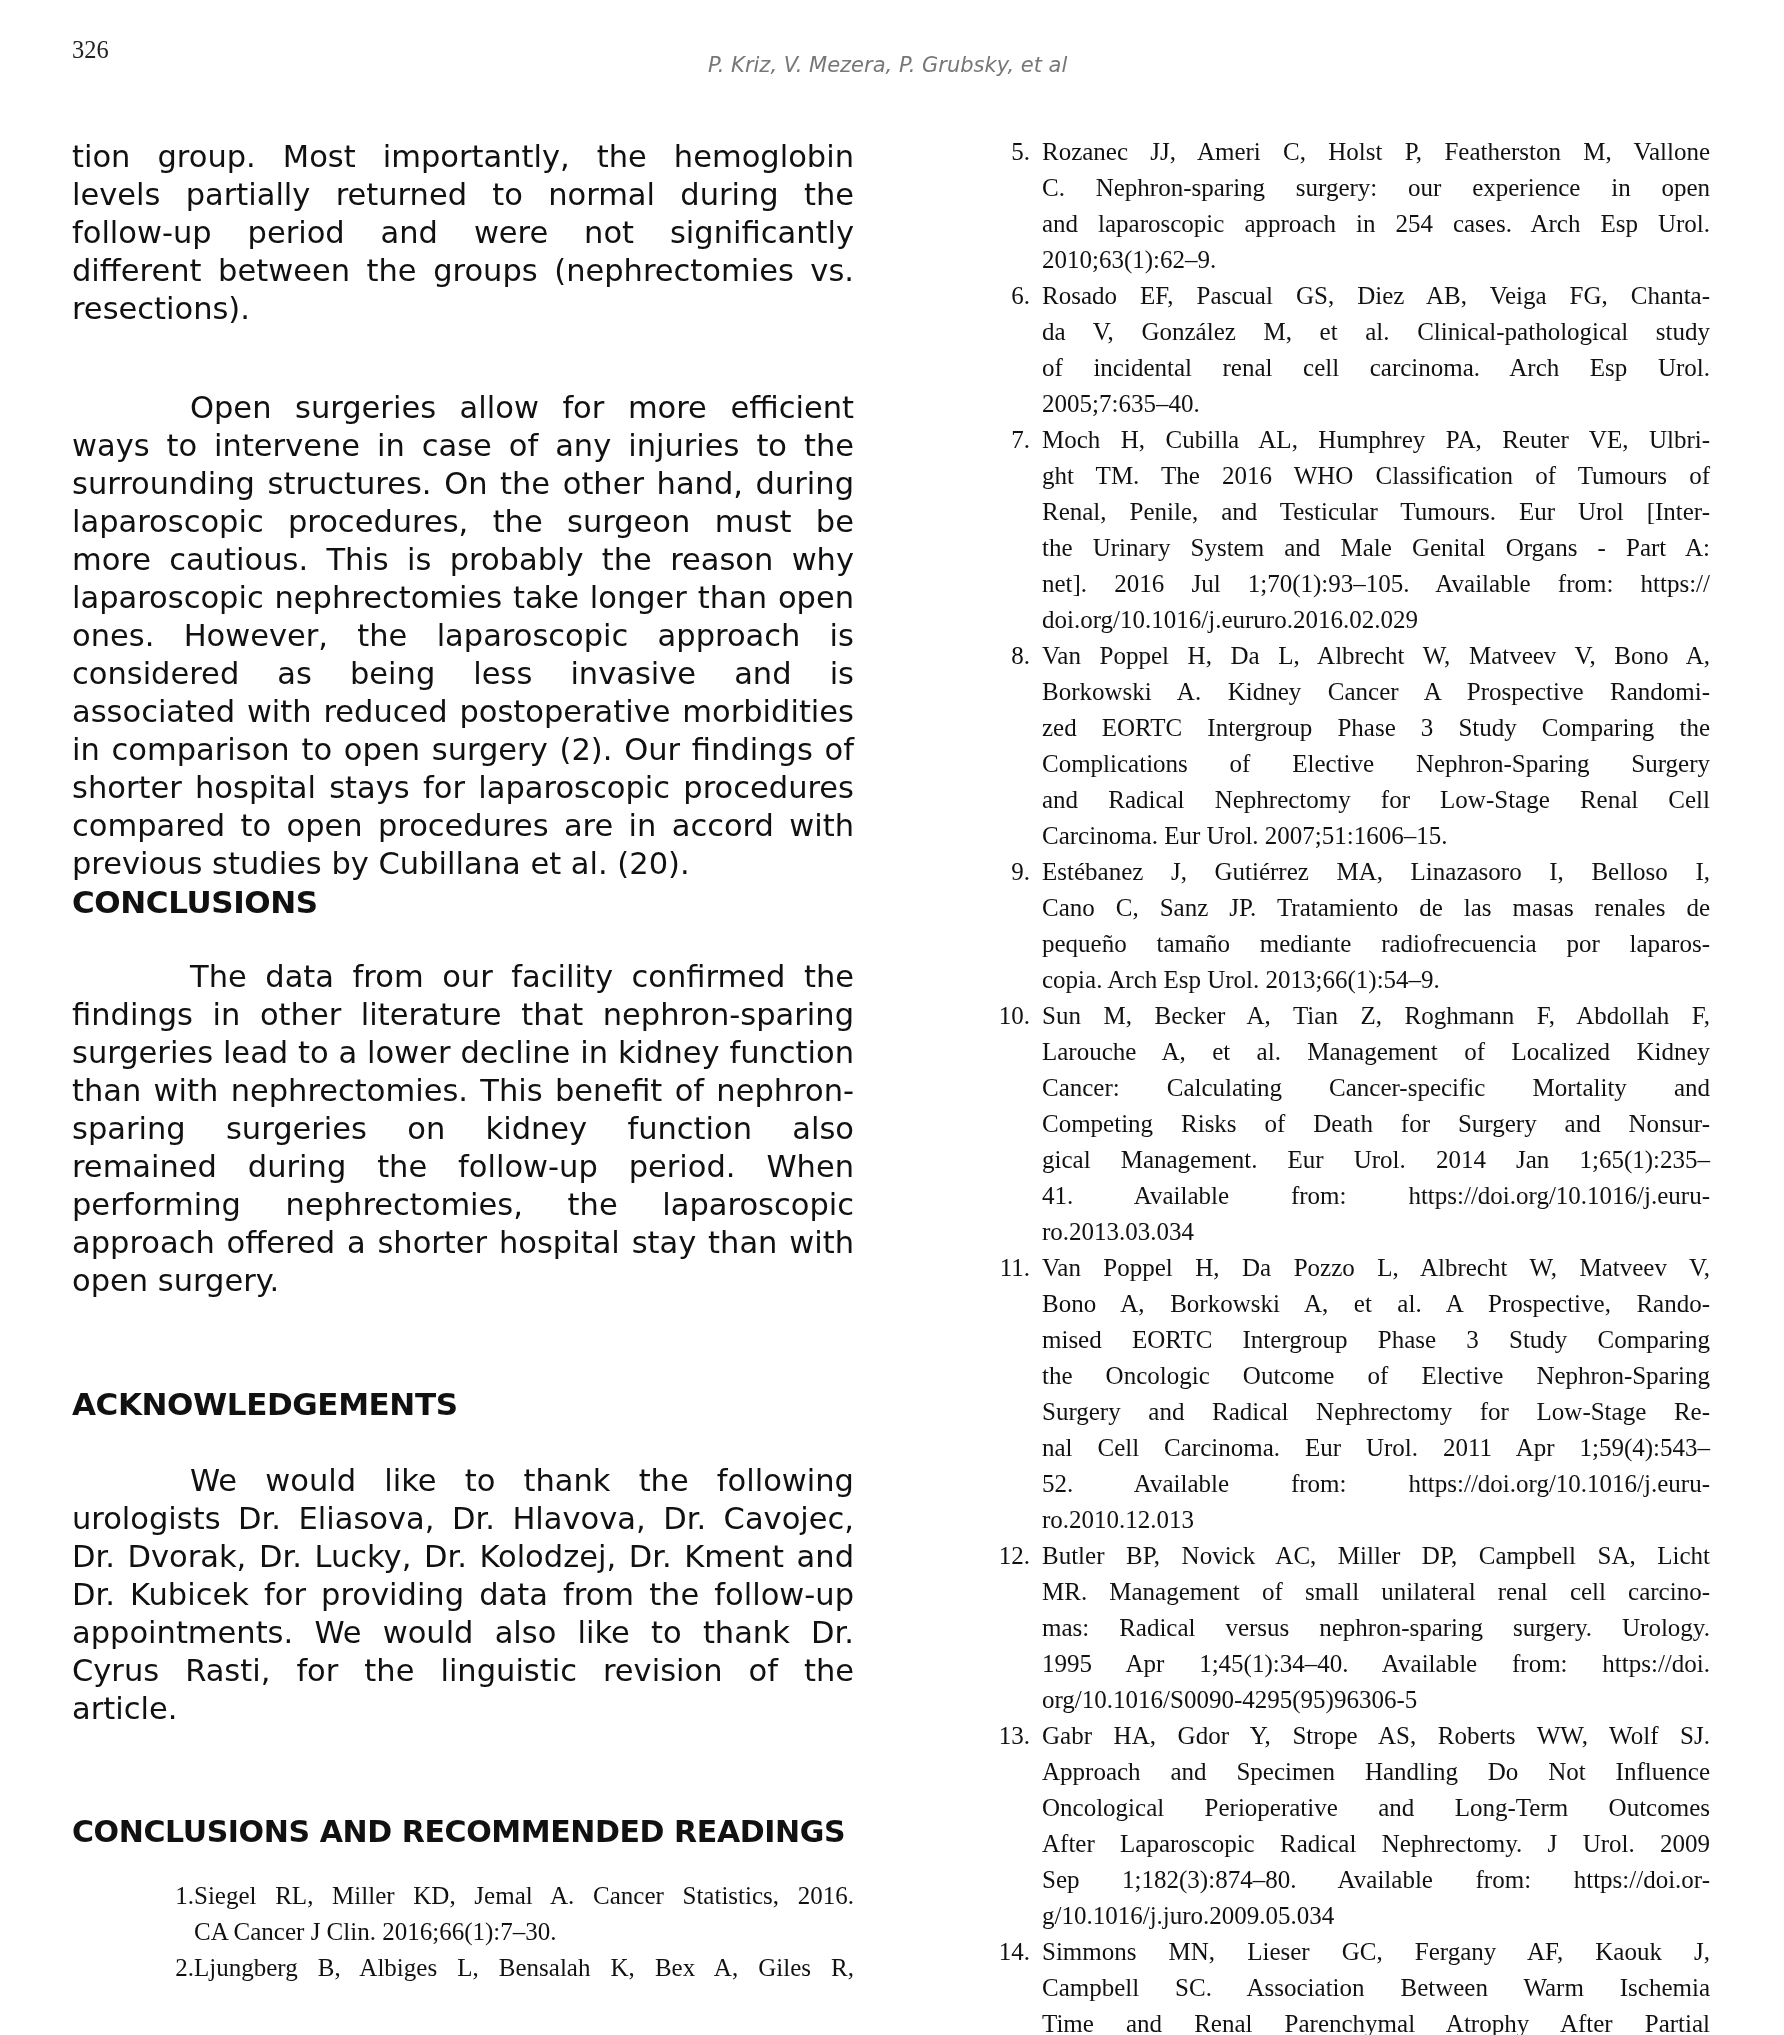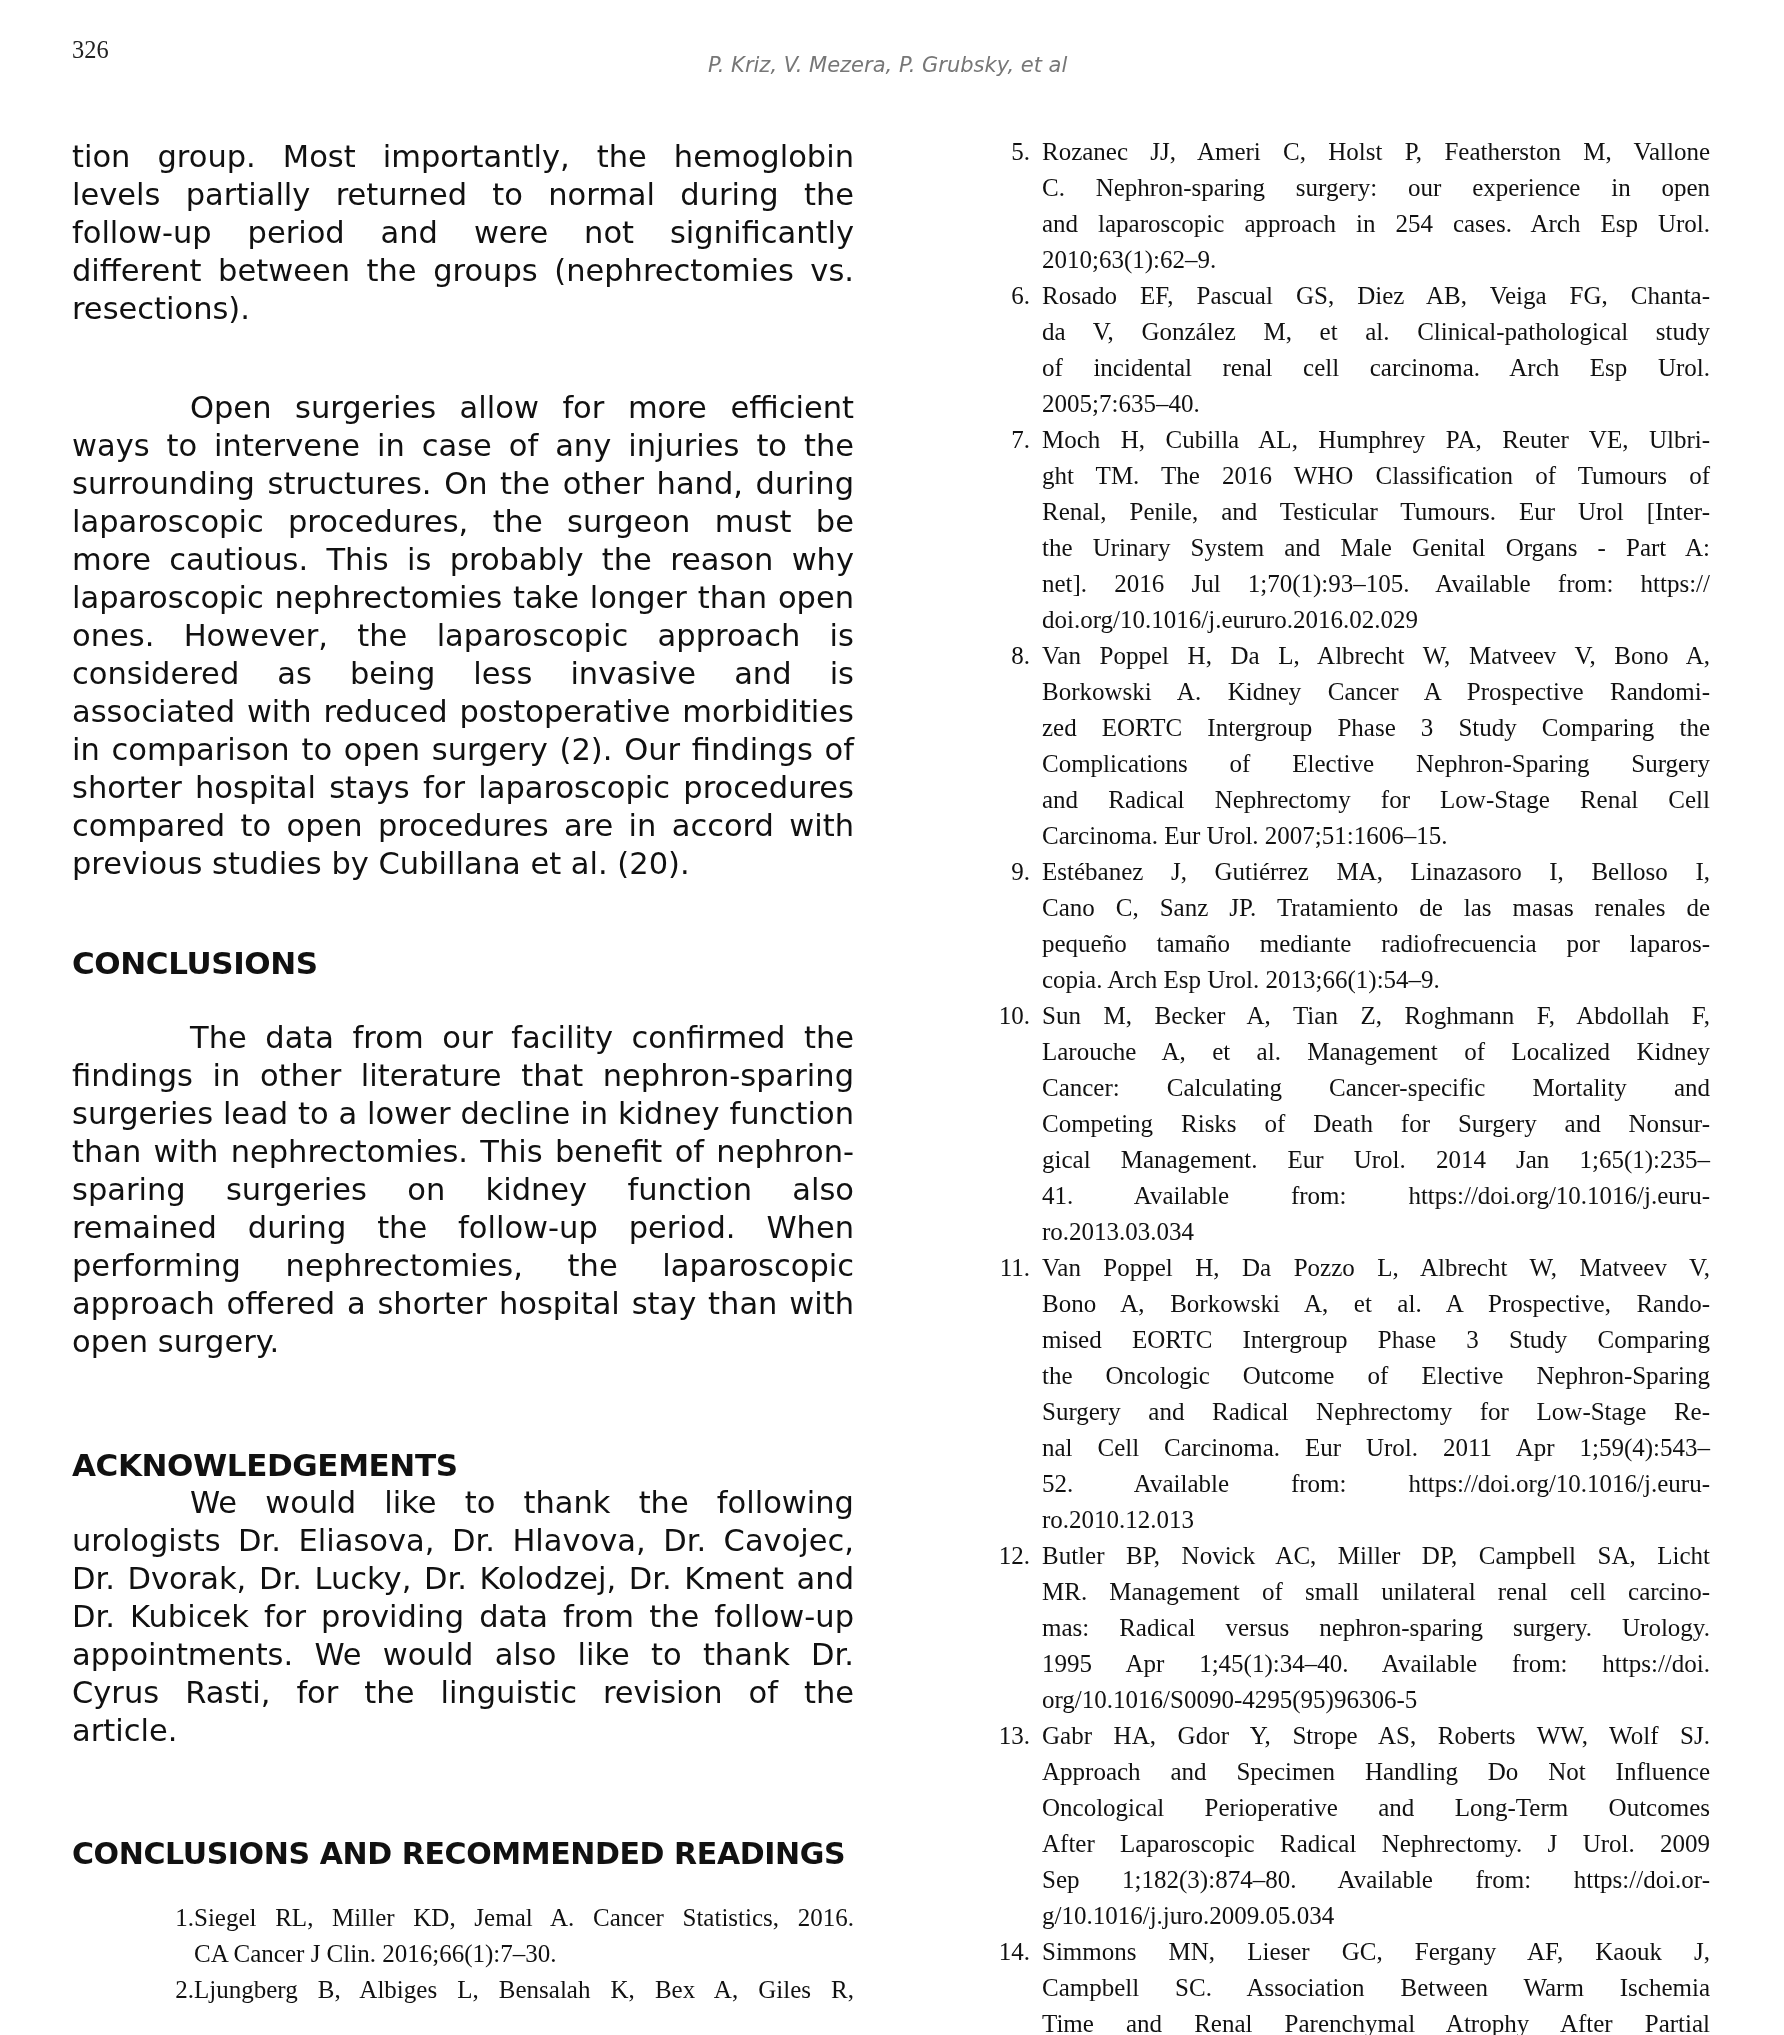--- a/index.html
+++ b/index.html
@@ -21,22 +21,22 @@
     font-family: "DejaVu Sans", sans-serif; font-size: 30.5px;
     line-height: 38px; text-align: justify; hyphens: manual;
   }
   .col-left p { margin: 0; }
   .col-left p.indent { text-indent: 118px; }
   .gap-para { height: 61px; }
   .section-heading {
     font-family: "DejaVu Sans", sans-serif; font-weight: bold;
     font-size: 31px; letter-spacing: -0.4px; margin: 0;
   }
-  .h-conclusions { margin-top: 61px; margin-bottom: 37px; }
-  .h-ack { margin-top: 85px; }
+  .h-conclusions { margin-bottom: 37px; }
+  .h-ack { margin-top: 85px; margin-bottom: 39px; }
   .h-refs { margin-top: 85px; margin-bottom: 26.5px; font-size: 30px; }
   .ref-list {
     list-style: none; margin: 0; padding: 0;
     font-family: "Liberation Serif", serif; font-size: 25px; line-height: 36px;
   }
   .ref-item { position: relative; padding-left: 0; }
   .ref-num {
     position: absolute; text-align: right; width: 49px;
   }
   .ref-line { display: block; white-space: nowrap; }

